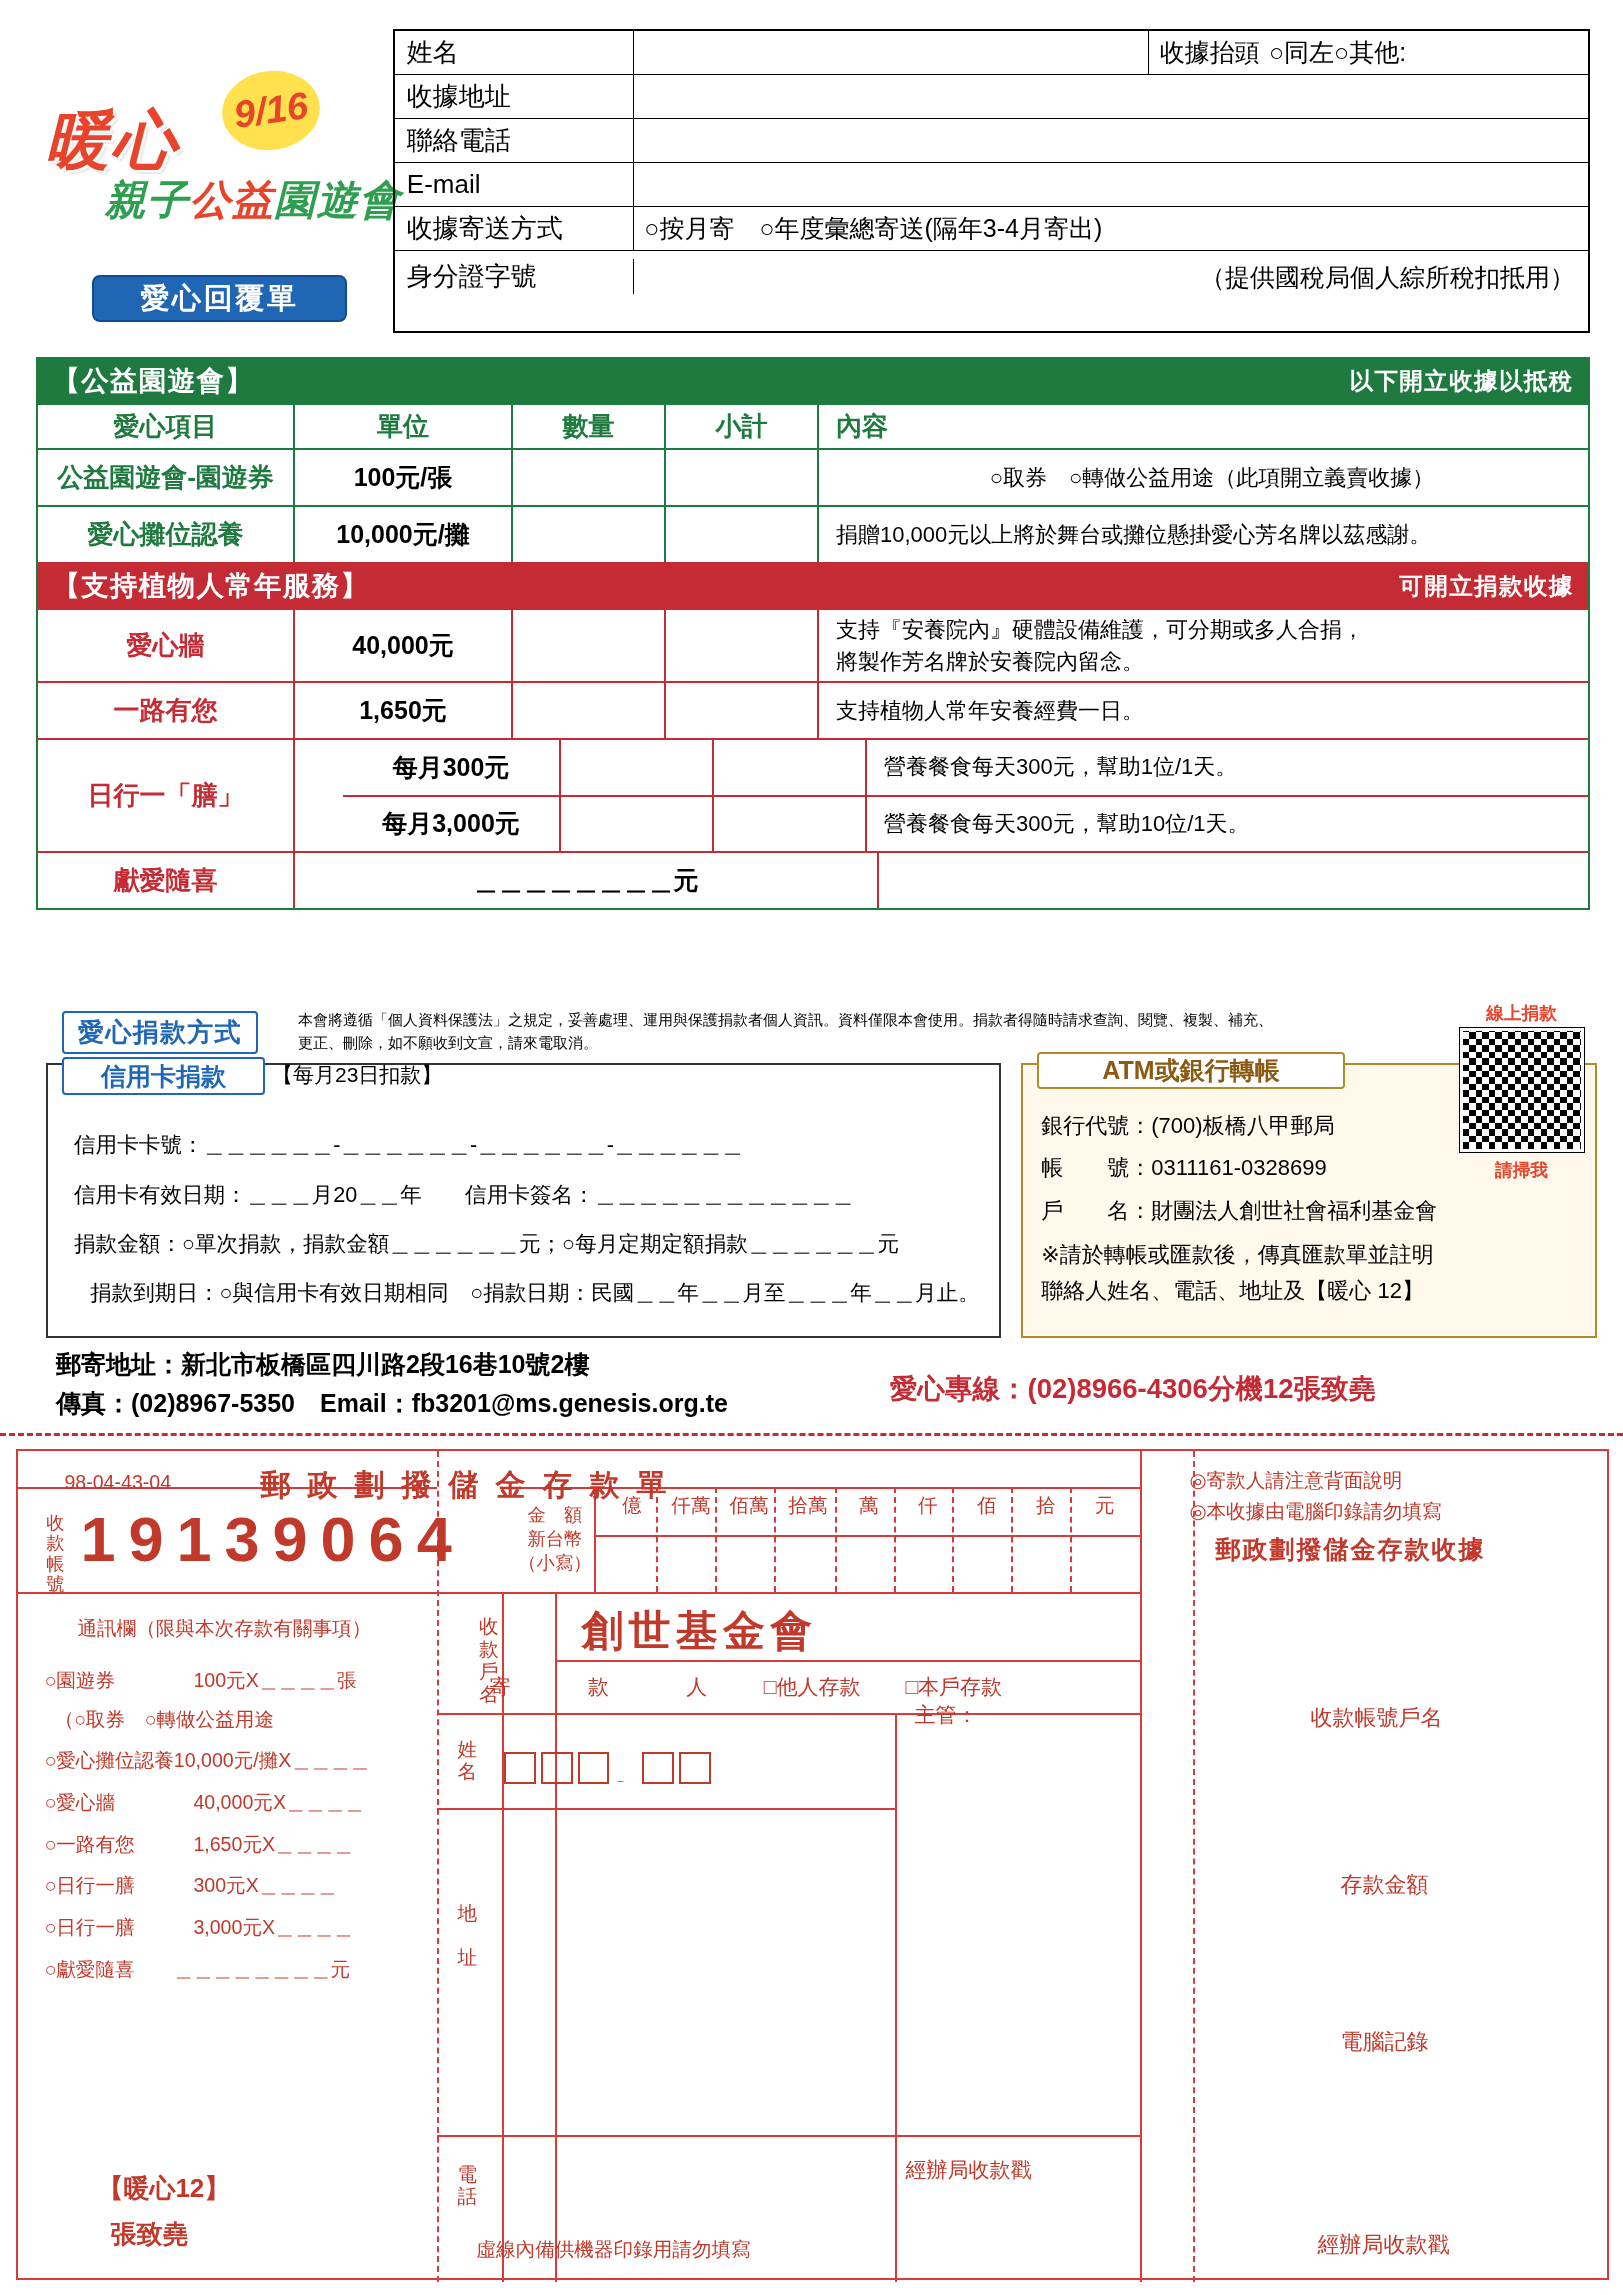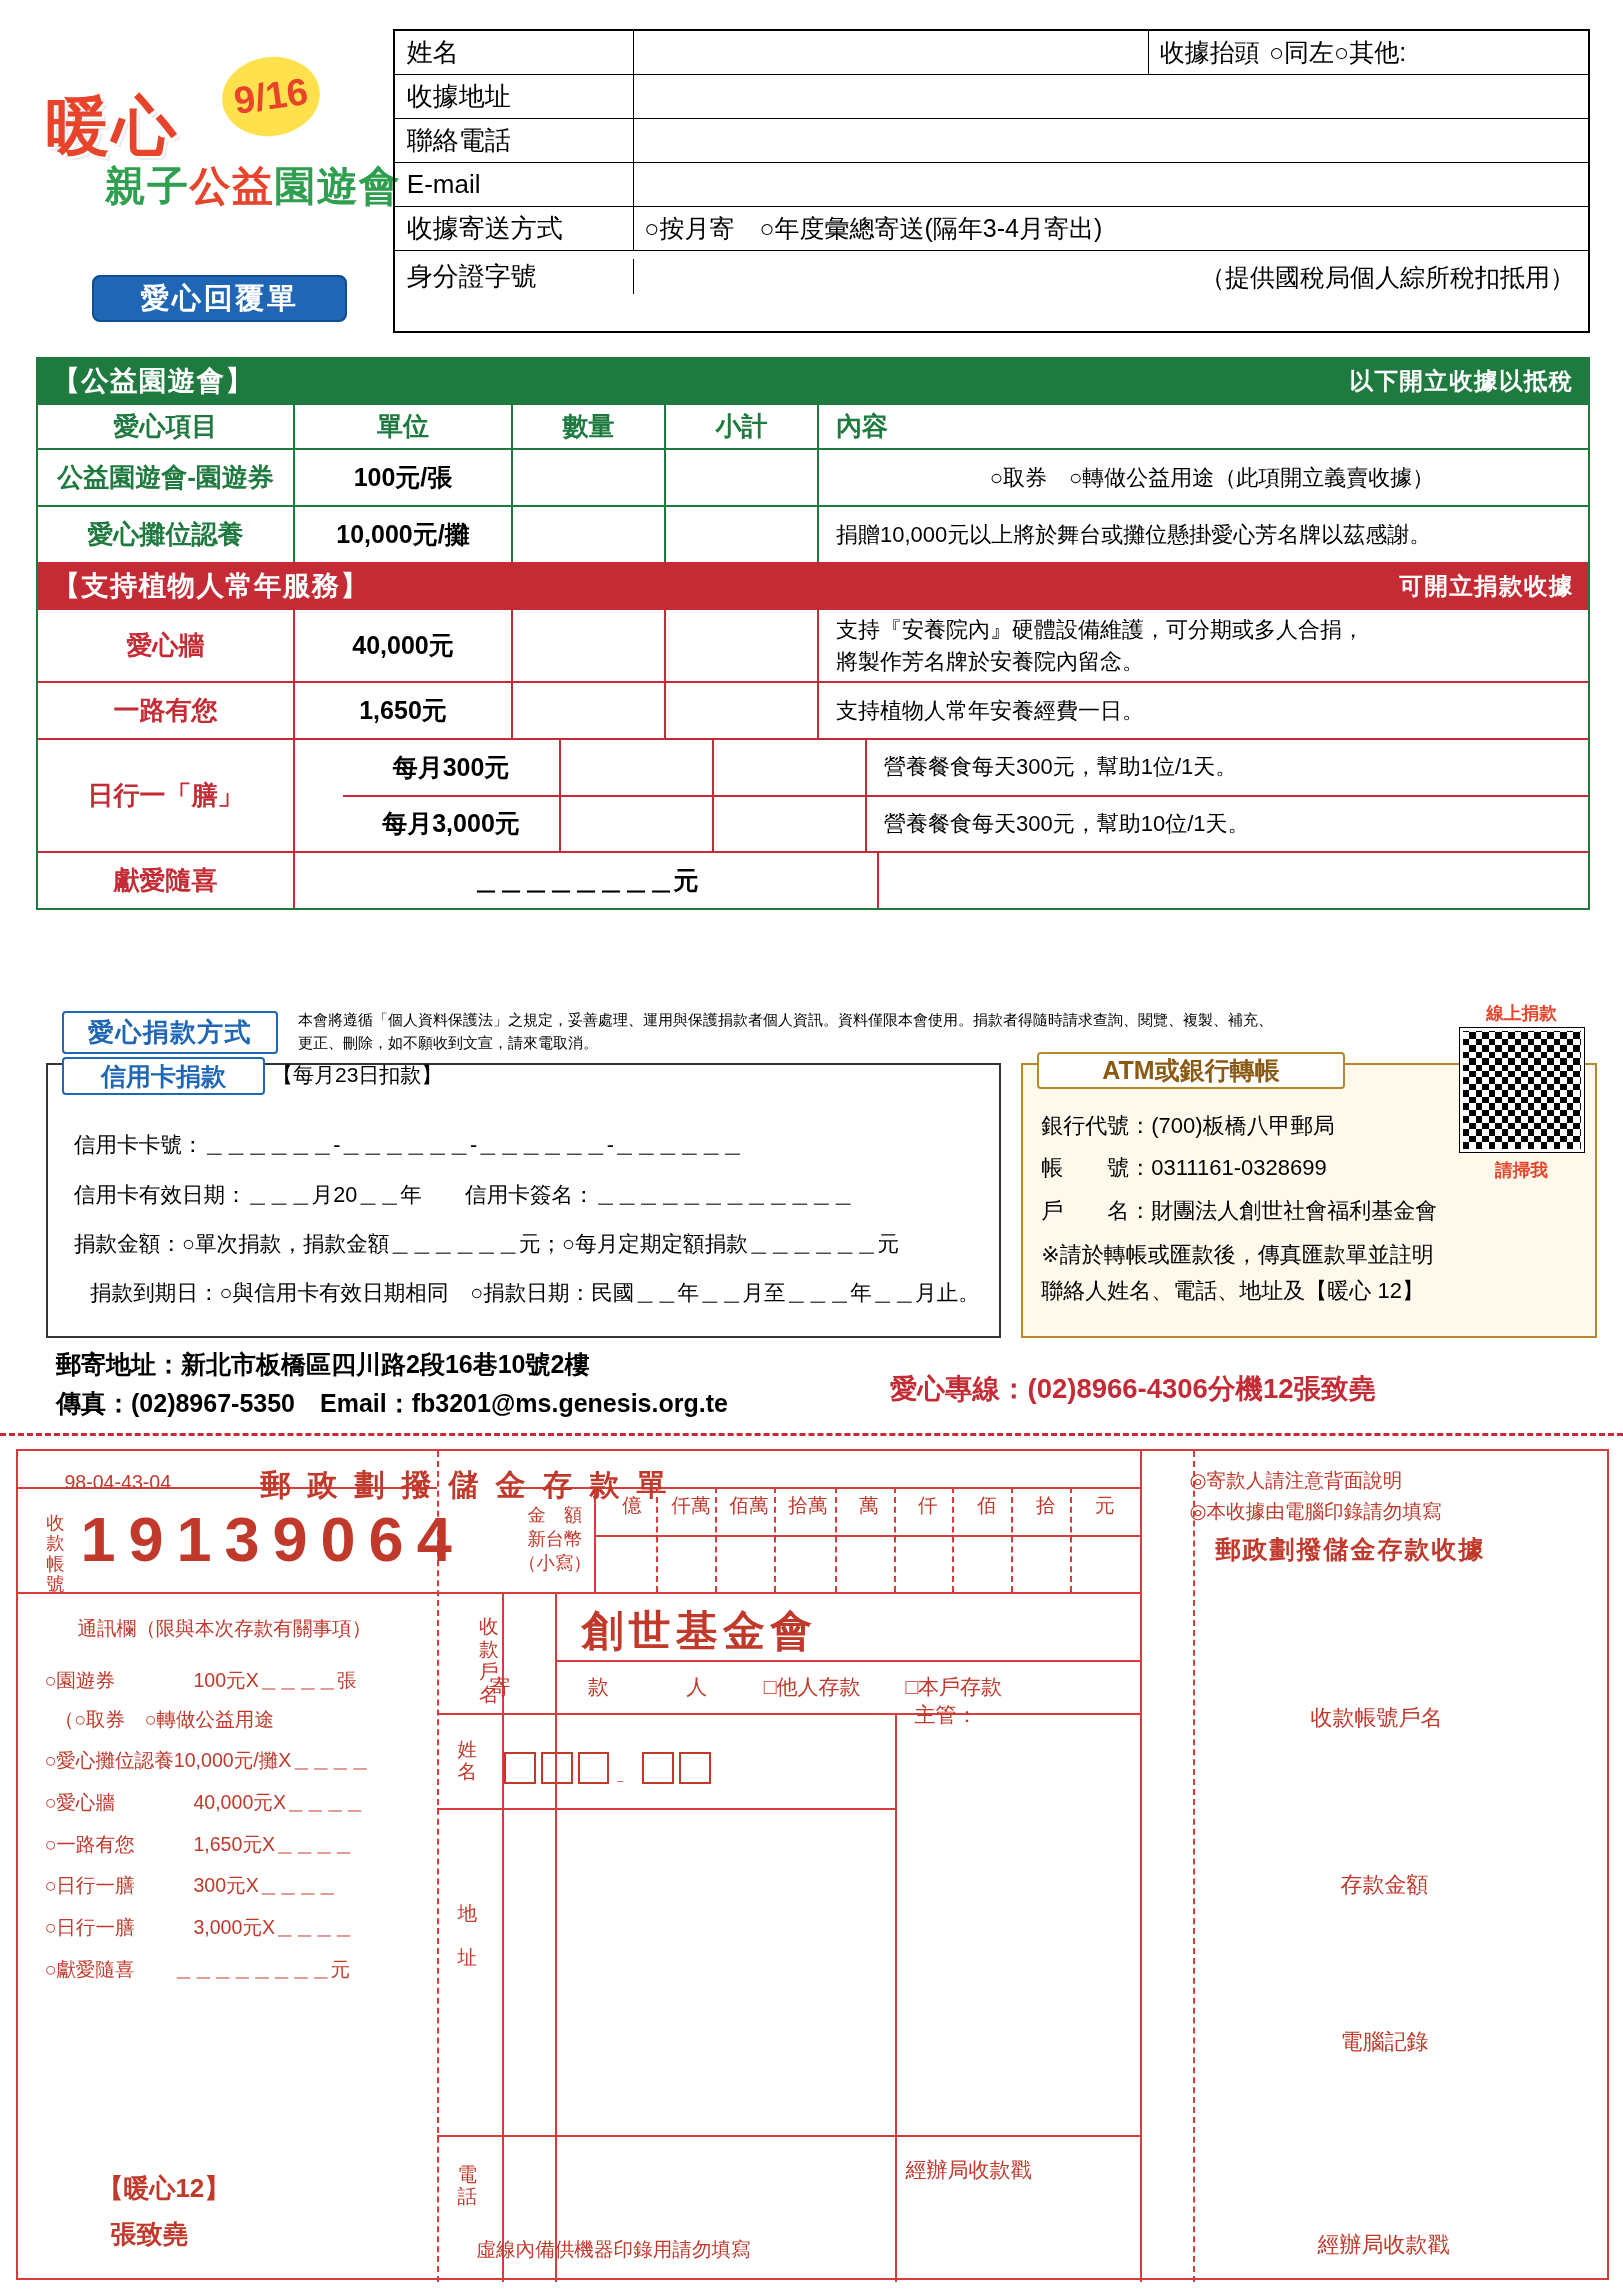--- a/index.html
+++ b/index.html
@@ -12,21 +12,21 @@
     overflow:hidden;
   }
   .page{position:relative;width:1623px;height:2295px;}
 
   
   .abs{position:absolute;}
   .bx{box-sizing:border-box;}
   .ctr{display:flex;align-items:center;justify-content:center;}
 
   
-  #logo{left:26px;top:31px;width:393px;height:190px;}
+  #logo{left:26px;top:45px;width:393px;height:190px;font-style:italic;}
   .logo-warm{
     font-size:64px;font-weight:bold;color:#E8432B;letter-spacing:2.6px;
     position:absolute;left:19.6px;top:52px;
     text-shadow:2px 2px 0 #fff, 3.9px 3.9px 0 rgba(0,0,0,.08);
   }
   .logo-badge{
     position:absolute;left:196px;top:26px;width:98px;height:79px;
     background:#FFE14D;border-radius:50%;
     display:flex;align-items:center;justify-content:center;
     font-size:38px;font-weight:bold;color:#E8432B;
@@ -80,21 +80,21 @@
   .hdrrow .c3,.hdrrow .c4,.hdrrow .c5{display:flex;align-items:center;justify-content:center;color:#1F7A3F;}
   .hdrrow .c5{justify-content:flex-start;padding-left:17px;}
   .h78{height:55px;}
   .h96{height:71px;}
   .stack{display:flex;flex-direction:column;flex:1;padding-left:48px;}
   .substrow{display:flex;flex:1;}
   .substrow + .substrow{border-top:2px solid #C42B34;}
 
   
   #donate-tag{
-    left:62px;top:1011px;width:216px;height:43px;background:#fff;border:2.6px solid #1F66B5;
+    left:62px;top:1011px;width:196px;height:43px;background:#fff;border:2.6px solid #1F66B5;
     color:#1F66B5;font-size:26px;font-weight:bold;letter-spacing:1.3px;border-radius:3.9px;
   }
   #privacy{left:298px;top:1008px;width:1152px;font-size:15px;line-height:1.55;color:#000;}
 
   #ccbox{left:46px;top:1063px;width:955px;height:275px;border:2px solid #333;}
   #cc-tag{left:62px;top:1057px;width:203px;height:38px;background:#fff;border:2.6px solid #1F66B5;
     color:#1F66B5;font-size:25px;font-weight:bold;border-radius:3.9px;}
   #cc-note{left:272px;top:1061px;font-size:21px;}
   .ccline{position:absolute;font-size:21.6px;letter-spacing:0;}
 

